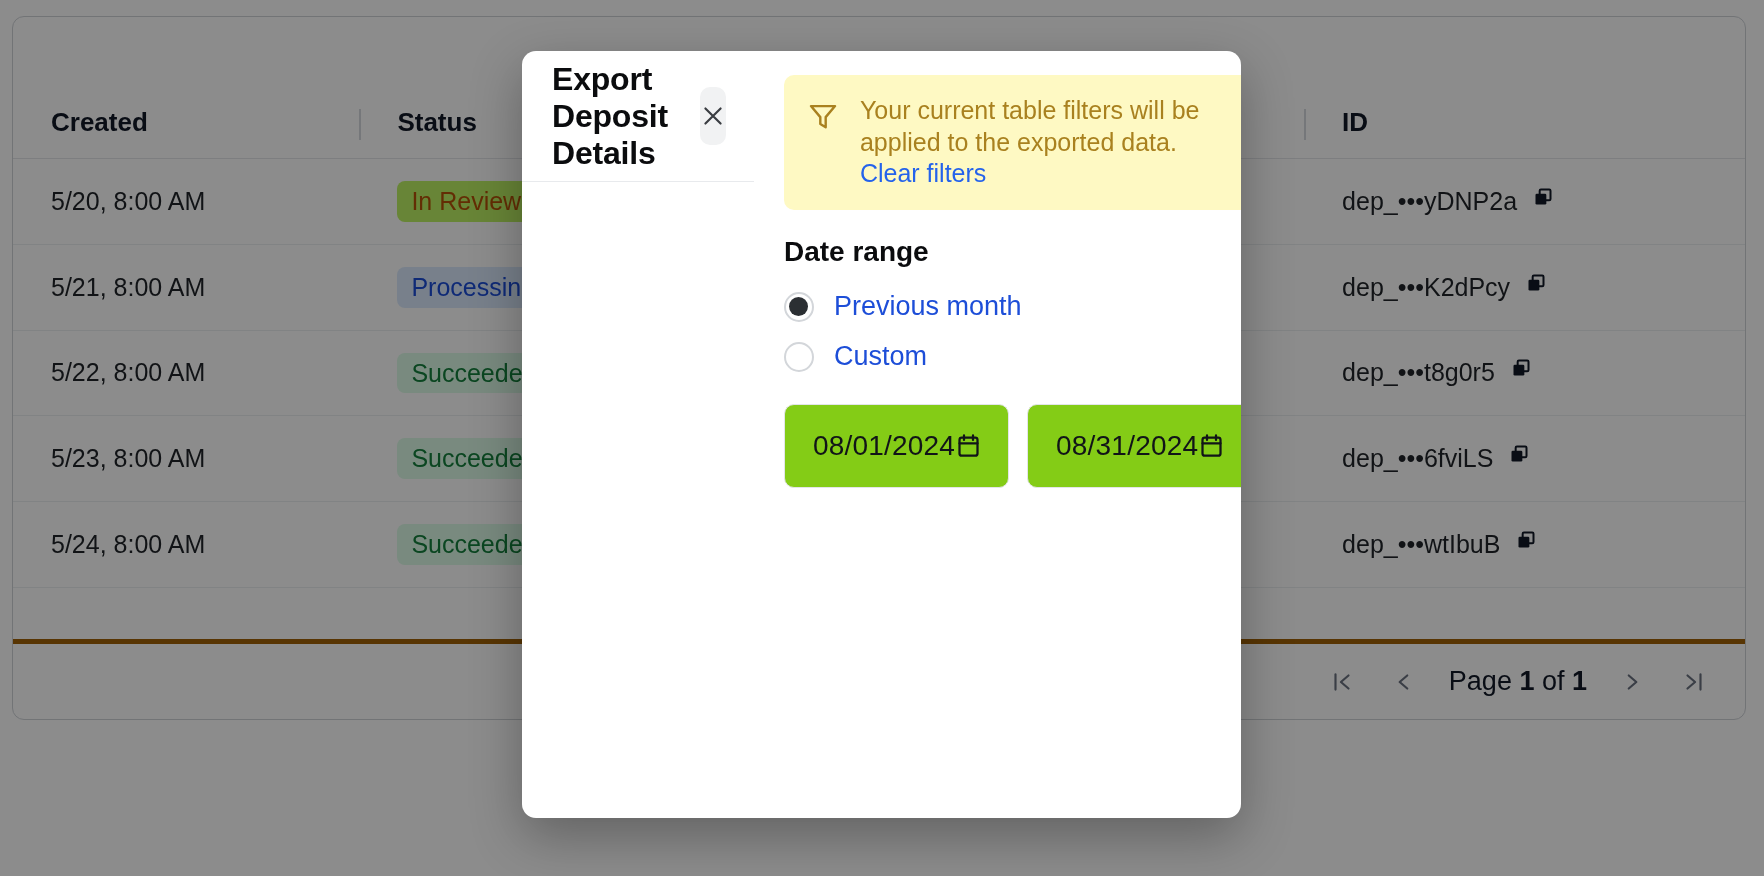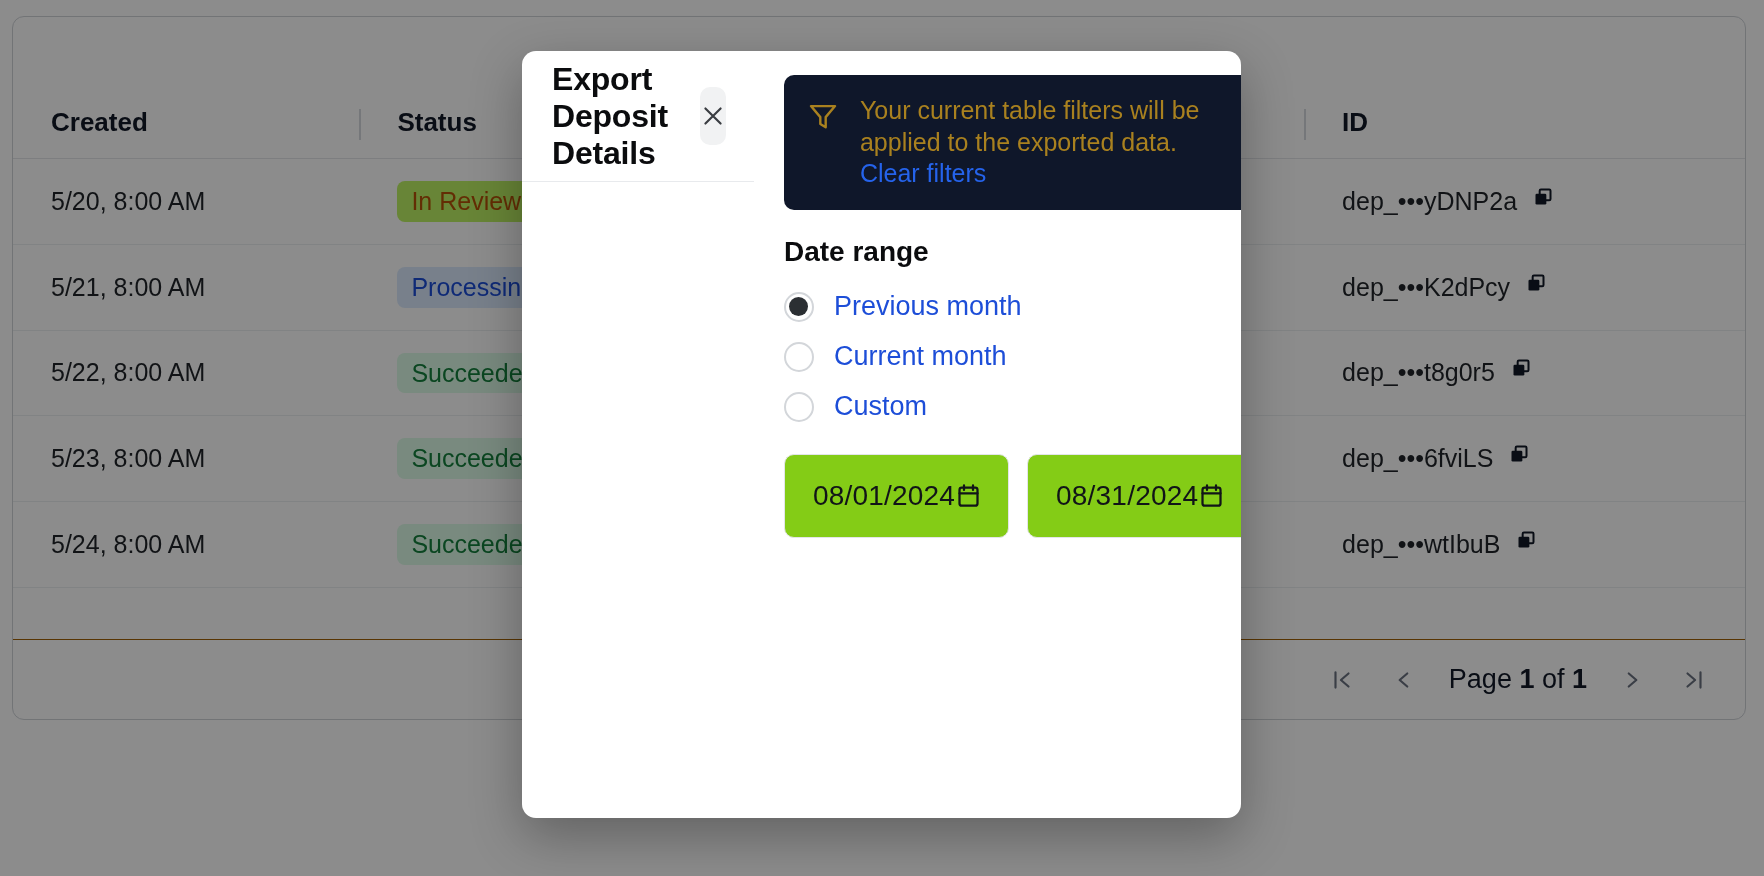--- a/index.html
+++ b/index.html
@@ -70,21 +70,21 @@
   }
   .badge.in-review  { color: #b45309; background: #bef264; }
   .badge.processing { color: #1d4ed8; background: #dbeafe; }
   .badge.succeeded  { color: #15803d; background: #dcfce7; }
 
   .id-cell { display: flex; gap: 16px; }
   .copy-icon { color: #111827; display: inline-flex; }
 
   .pagination-bar {
     position: absolute; left: 0; right: 0; bottom: 0; height: 80px;
-    border-top: 1px solid #a16207;
+    border-top: 5px solid #a16207;
     display: flex; align-items: center; justify-content: flex-end;
     padding-right: 34px; gap: 28px;
   }
   .pg-btn {
     width: 34px; height: 34px;
     display: flex; align-items: center; justify-content: center;
     color: #6b7280;
   }
   .pg-label { font-size: 27px; color: #111827; white-space: nowrap; }
   .pg-label b { font-weight: 700; }
@@ -116,21 +116,21 @@
     background: #f1f2f3;
     border: none;
     display: flex; align-items: center; justify-content: center;
     color: #3a3d42;
     cursor: pointer;
   }
 
   .modal-body { flex: 1 1 auto; padding: 24px 30px 0 30px; }
 
   .alert {
-    background: #0f172a;
+    background: #fef9c3;
     border-radius: 10px;
     padding: 20px 22px;
     display: flex; align-items: flex-start; gap: 20px;
   }
   .alert-icon { flex: 0 0 auto; color: #a9811f; margin-top: 4px; }
   .alert-text {
     font-size: 25px; line-height: 1.26; color: #a9811f;
   }
   .alert-link { color: #2563eb; cursor: pointer; }
 
@@ -367,24 +367,20 @@
       </div>
 
       <div class="section-title">Date range</div>
 
       <div class="radio-row">
         <span class="radio checked"></span>
         <span class="radio-label">Previous month</span>
       </div>
       <div class="radio-row">
         <span class="radio"></span>
-        <span class="radio-label">Current month</span>
-      </div>
-      <div class="radio-row">
-        <span class="radio"></span>
         <span class="radio-label">Custom</span>
       </div>
 
       <div class="date-row">
         <div class="date-input">
           <span class="date-value">08/01/2024</span>
           <span class="cal-icon">
             <svg width="27" height="27" viewBox="0 0 24 24" fill="none" stroke="currentColor" stroke-width="2" stroke-linecap="round" stroke-linejoin="round">
                 <rect x="4" y="5" width="16" height="16" rx="2"></rect>
                 <path d="M4 10h16"></path>

